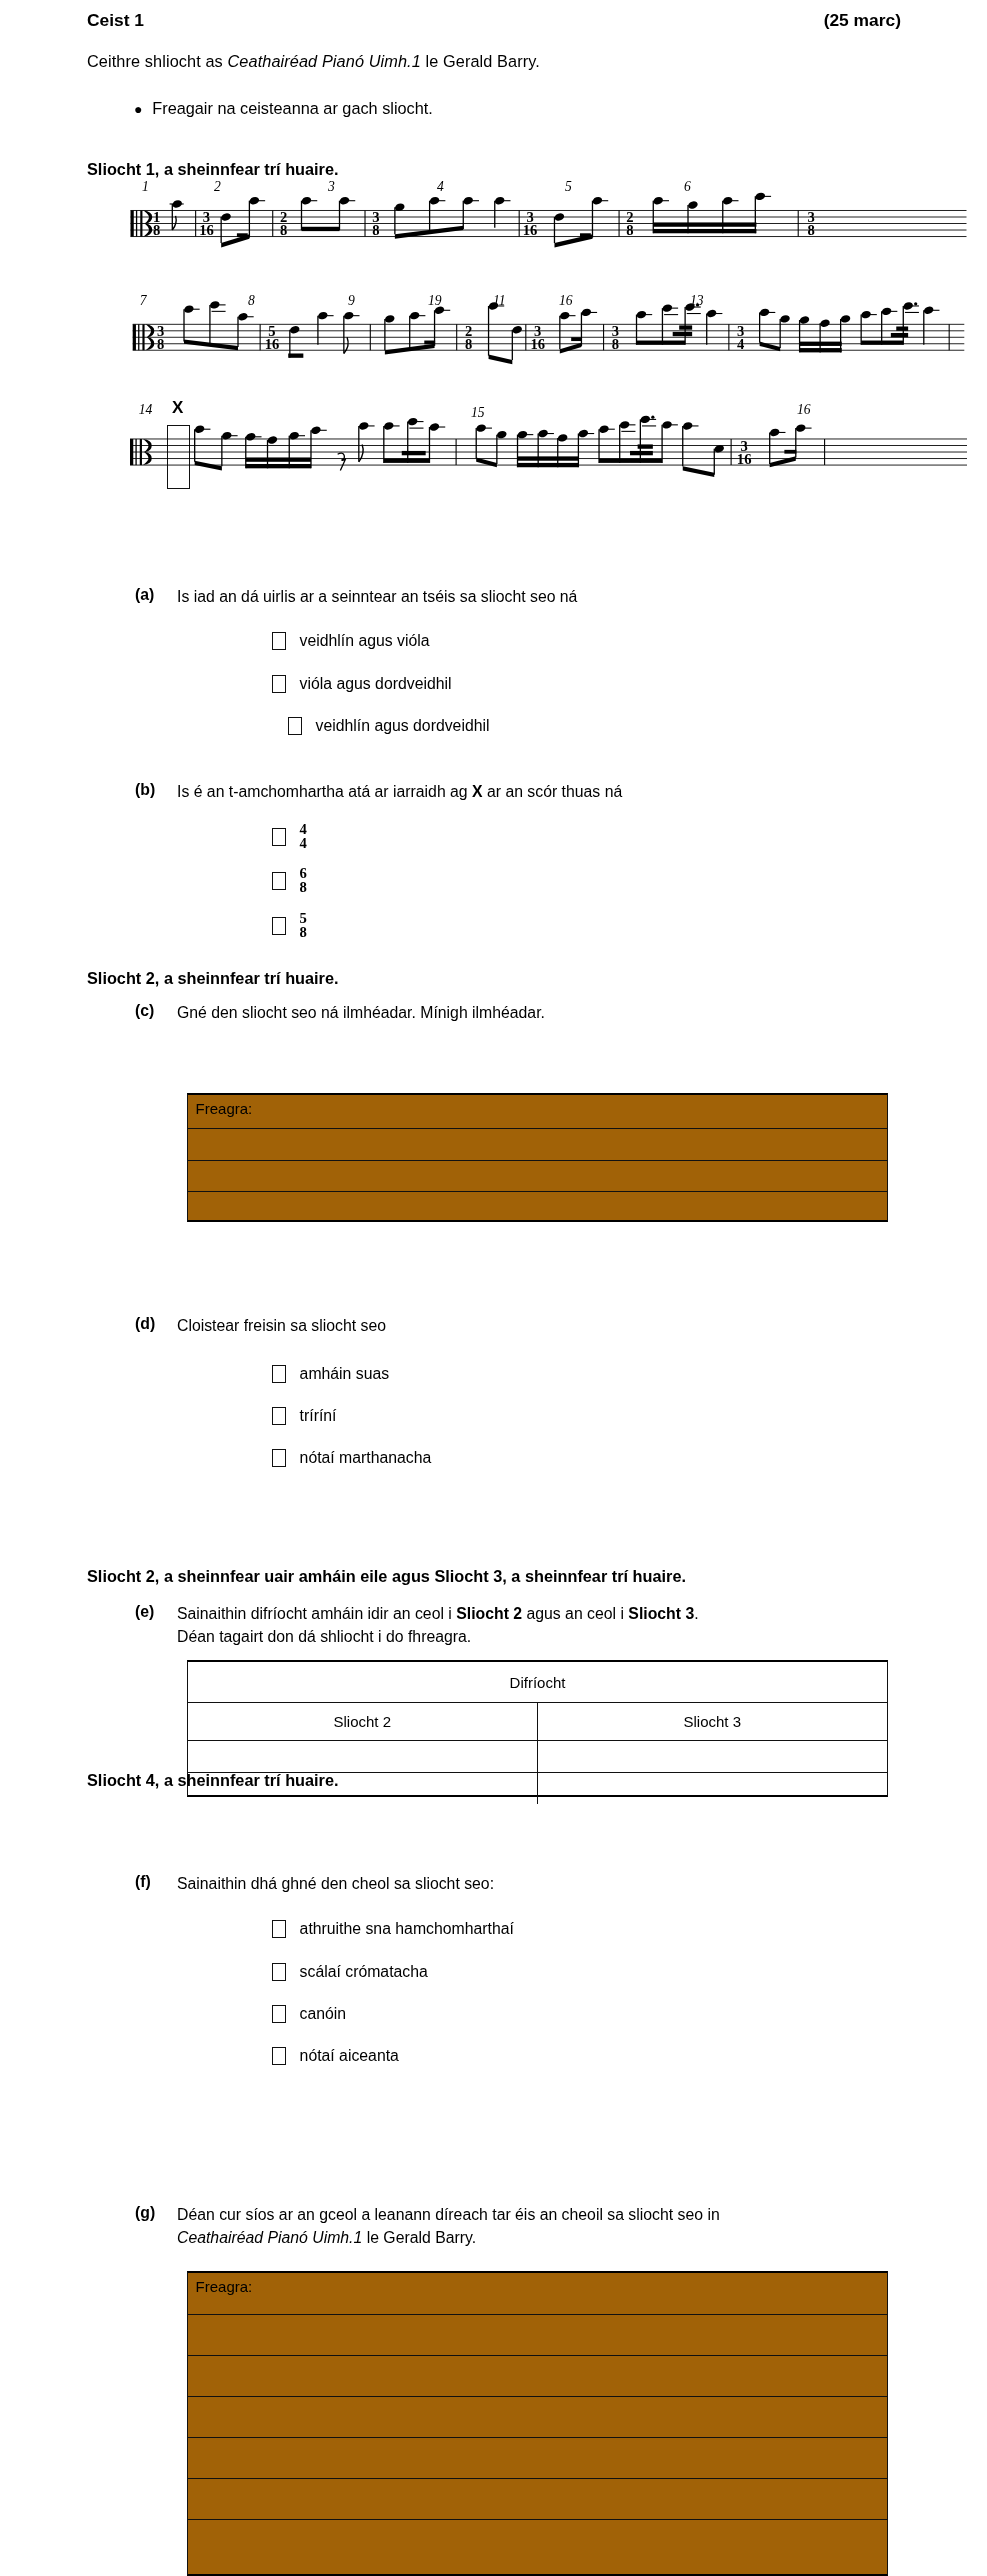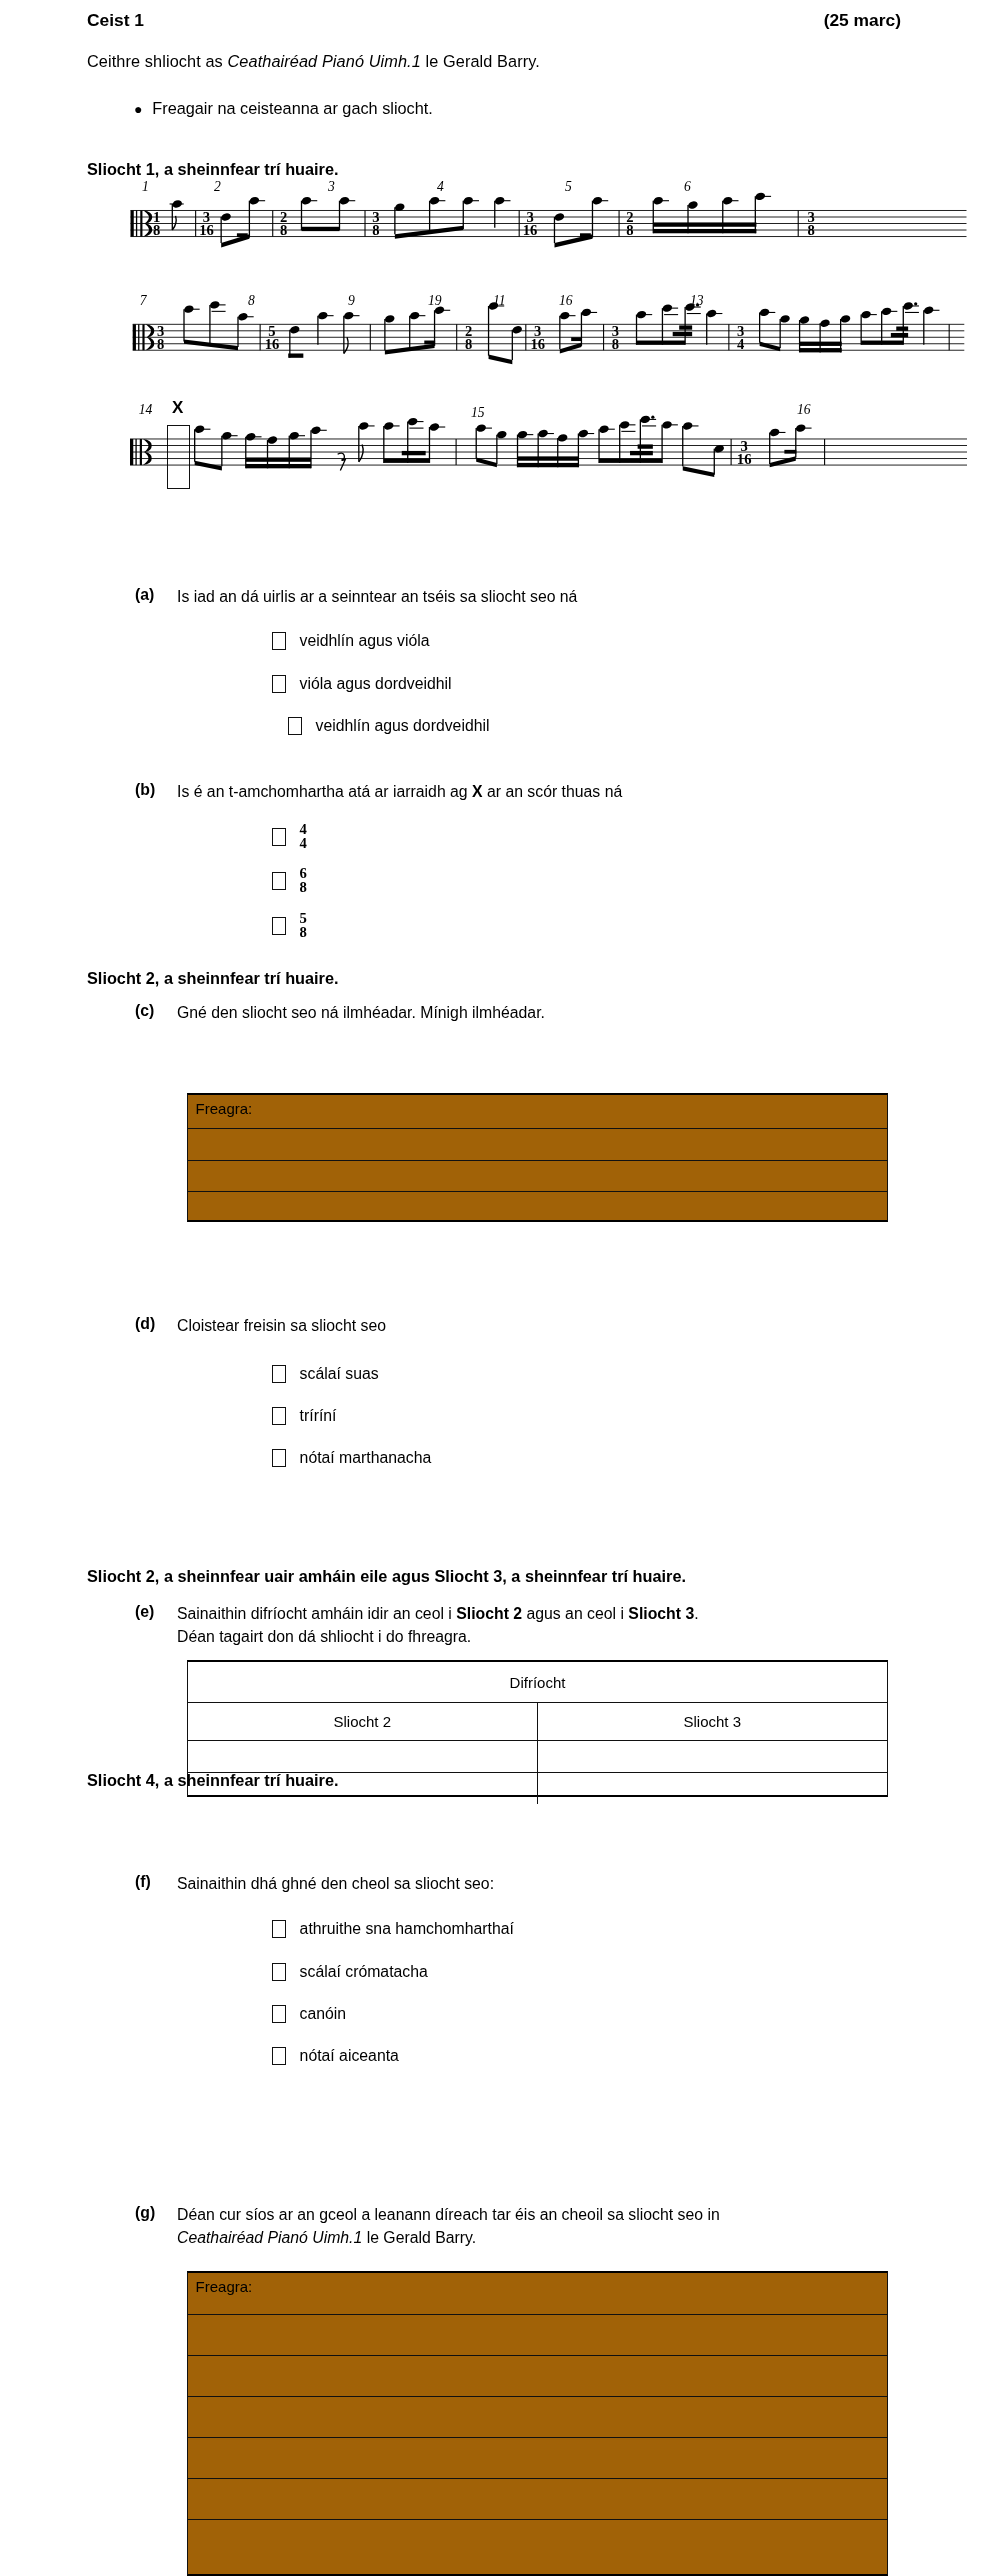--- a/index.html
+++ b/index.html
@@ -633,21 +633,21 @@
     <div class="ansrow" style="height:30px;"></div>
   </div>
 
   <div class="qrow" style="left:135px;top:1315px;width:706px;">
     <span class="qlab">(d)</span>
     <span class="qtext">Cloistear freisin sa sliocht seo</span>
   </div>
 
   <div class="opt" style="left:272px;top:1365px;">
     <span class="cbox"></span>
-    <span class="opt-label">scálaí suas</span>
+    <span class="opt-label">amháin suas</span>
   </div>
   <div class="opt" style="left:272px;top:1407px;">
     <span class="cbox"></span>
     <span class="opt-label">tríríní</span>
   </div>
   <div class="opt" style="left:272px;top:1449px;">
     <span class="cbox"></span>
     <span class="opt-label">nótaí marthanacha</span>
   </div>
 

